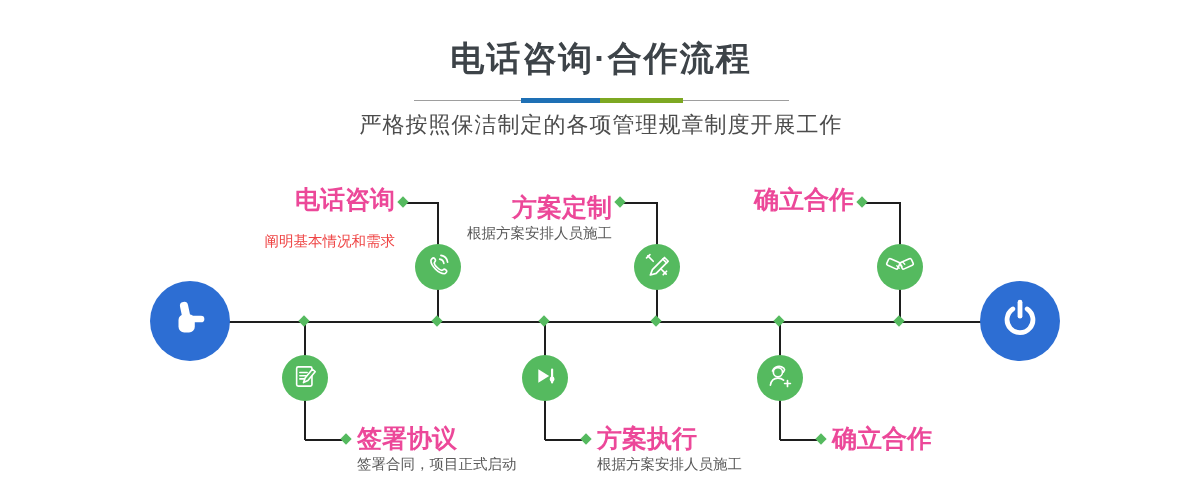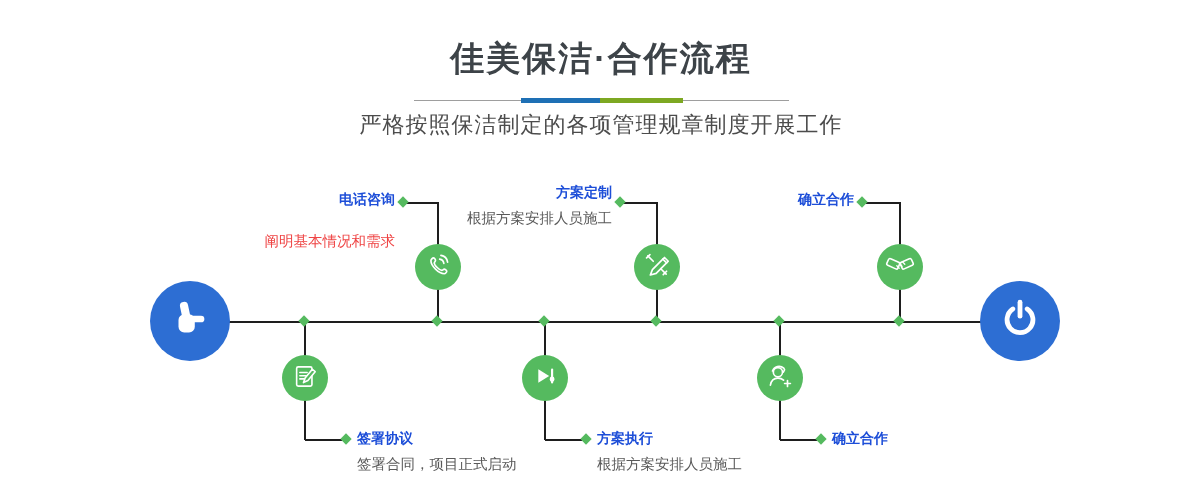--- a/index.html
+++ b/index.html
@@ -25,29 +25,29 @@
   .circle {
     position:absolute; border-radius:50%; z-index:2;
     display:flex; align-items:center; justify-content:center;
   }
   .c-lg { width:80px; height:80px; }
   .c-sm { width:46px; height:46px; }
   .diamond { position:absolute; width:8px; height:8px; transform:rotate(45deg); z-index:3; }
   .lbl { position:absolute; z-index:3; }
   .lbl-top { text-align:right; }
   .lbl-bot { text-align:left; }
-  .step-title { font-size:14px; font-weight:bold; color:#1d4ed8; line-height:22px; }
+  .step-title { font-size:25px; font-weight:bold; color:#ec4899; line-height:22px; }
   .step-desc  { font-size:14.5px; margin-top:6px; line-height:18px; }
 </style>
 </head>
 <body>
 
 <div class="canvas">
 
-  <div class="title" style="color: rgb(61, 67, 72);">佳美保洁·合作流程</div>
+  <div class="title" style="color: rgb(61, 67, 72);">电话咨询·合作流程</div>
   <div class="divider-thin"></div>
   <div class="divider-seg seg-blue" style="background-color: rgb(30, 112, 181);"></div>
   <div class="divider-seg seg-green" style="background-color: rgb(125, 168, 34);"></div>
   <div class="subtitle">严格按照保洁制定的各项管理规章制度开展工作</div>
 
   <div class="hline" style="top: 321px; left: 228px; width: 754px; background-color: rgb(30, 30, 30);"></div>
 
   <div class="vline" style="left: 437px; top: 202px; height: 120px; background-color: rgb(30, 30, 30);"></div>
   <div class="vline" style="left: 656px; top: 202px; height: 120px; background-color: rgb(30, 30, 30);"></div>
   <div class="vline" style="left: 899px; top: 202px; height: 120px; background-color: rgb(30, 30, 30);"></div>
@@ -169,21 +169,21 @@
           <path d="M27 23.5v7M23.5 27h7"></path>
         </g>
       </svg>
     </span>
   </div>
 
   <div class="lbl lbl-top" style="right:807px; top:188px;">
     <div class="step-title">电话咨询</div>
     <div class="step-desc" style="color: #ef4444; margin-top: 22px;">阐明基本情况和需求</div>
   </div>
-  <div class="lbl lbl-top" style="right:590px; top:181px;">
+  <div class="lbl lbl-top" style="right:590px; top:196px;">
     <div class="step-title">方案定制</div>
     <div class="step-desc" style="color: rgb(89, 89, 89);">根据方案安排人员施工</div>
   </div>
   <div class="lbl lbl-top" style="right:348px; top:188px;">
     <div class="step-title">确立合作</div>
   </div>
 
   <div class="lbl lbl-bot" style="left:597px; top:427px;">
     <div class="step-title">方案执行</div>
     <div class="step-desc" style="color: rgb(89, 89, 89);">根据方案安排人员施工</div>

